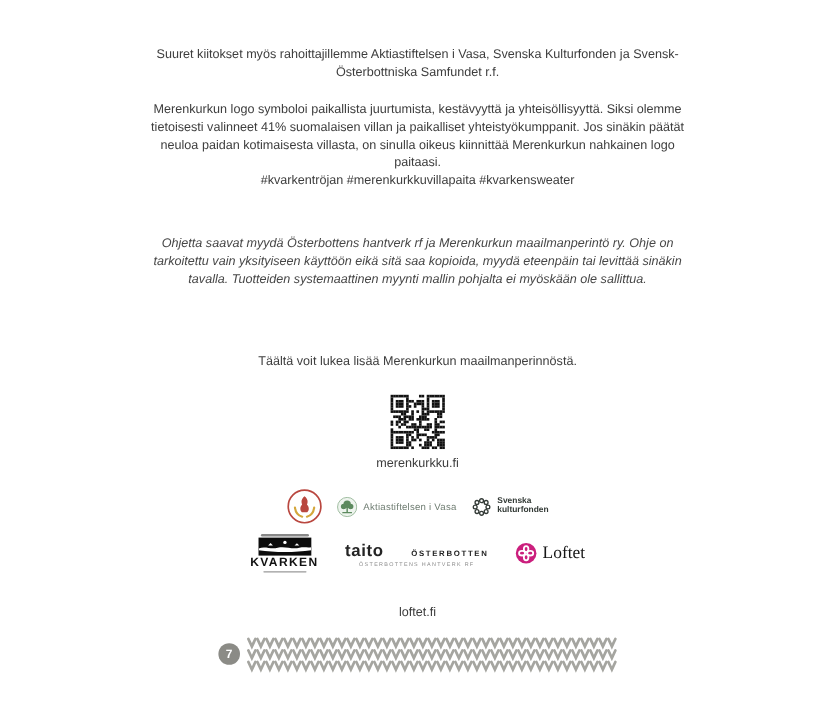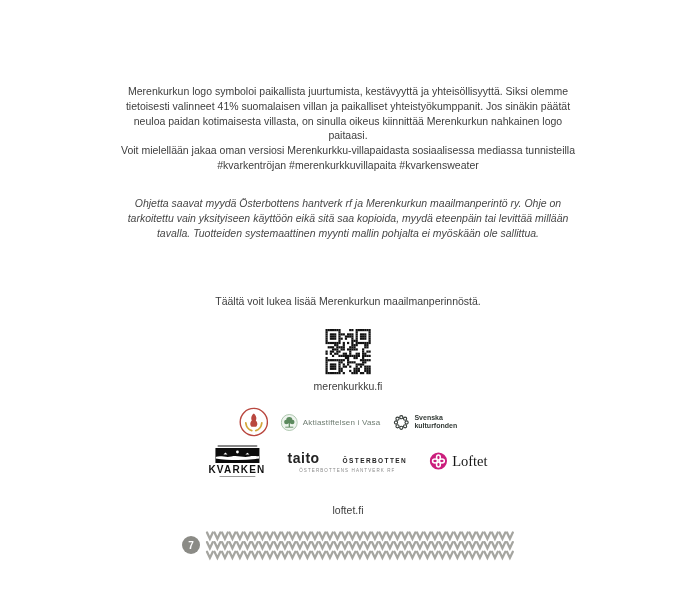--- a/index.html
+++ b/index.html
@@ -65,29 +65,29 @@
     display:flex;align-items:center;justify-content:center;
     margin-top:6px;
   }
   .knit svg{display:block;}
 </style>
 </head>
 <body>
 
 <div class="page">
 
+  <p class="para p-thanks">Suuret kiitokset myös rahoittajillemme Aktiastiftelsen i Vasa, Svenska Kulturfonden ja Svensk-Österbottniska Samfundet r.f.</p>
 
   <p class="para p-logo">Merenkurkun logo symboloi paikallista juurtumista, kestävyyttä ja yhteisöllisyyttä. Siksi olemme tietoisesti valinneet 41% suomalaisen villan ja paikalliset yhteistyökumppanit. Jos sinäkin päätät neuloa paidan kotimaisesta villasta, on sinulla oikeus kiinnittää Merenkurkun nahkainen logo paitaasi.</p>
 
   <p class="para p-share">
-    <span>Voit mielellään jakaa oman versiosi Merenkurkku-villapaidasta sosiaalisessa mediassa tunnisteilla</span>
     <span class="hashtags">#kvarkentröjan #merenkurkkuvillapaita #kvarkensweater</span>
   </p>
 
-  <p class="para p-license">Ohjetta saavat myydä Österbottens hantverk rf ja Merenkurkun maailmanperintö ry. Ohje on tarkoitettu vain yksityiseen käyttöön eikä sitä saa kopioida, myydä eteenpäin tai levittää millään tavalla. Tuotteiden systemaattinen myynti mallin pohjalta ei myöskään ole sallittua.</p>
+  <p class="para p-license">Ohjetta saavat myydä Österbottens hantverk rf ja Merenkurkun maailmanperintö ry. Ohje on tarkoitettu vain yksityiseen käyttöön eikä sitä saa kopioida, myydä eteenpäin tai levittää sinäkin tavalla. Tuotteiden systemaattinen myynti mallin pohjalta ei myöskään ole sallittua.</p>
 
   <p class="para p-readmore">Täältä voit lukea lisää Merenkurkun maailmanperinnöstä.</p>
 
   <div class="qr-wrap">
     <svg id="qr-svg" width="47" height="47" viewBox="0 0 47 47">
         <rect x="1.00" y="1.00" width="2.20" height="2.20" fill="#111111"></rect>
         <rect x="3.15" y="1.00" width="2.20" height="2.20" fill="#111111"></rect>
         <rect x="5.30" y="1.00" width="2.20" height="2.20" fill="#111111"></rect>
         <rect x="7.45" y="1.00" width="2.20" height="2.20" fill="#111111"></rect>
         <rect x="9.60" y="1.00" width="2.20" height="2.20" fill="#111111"></rect>

